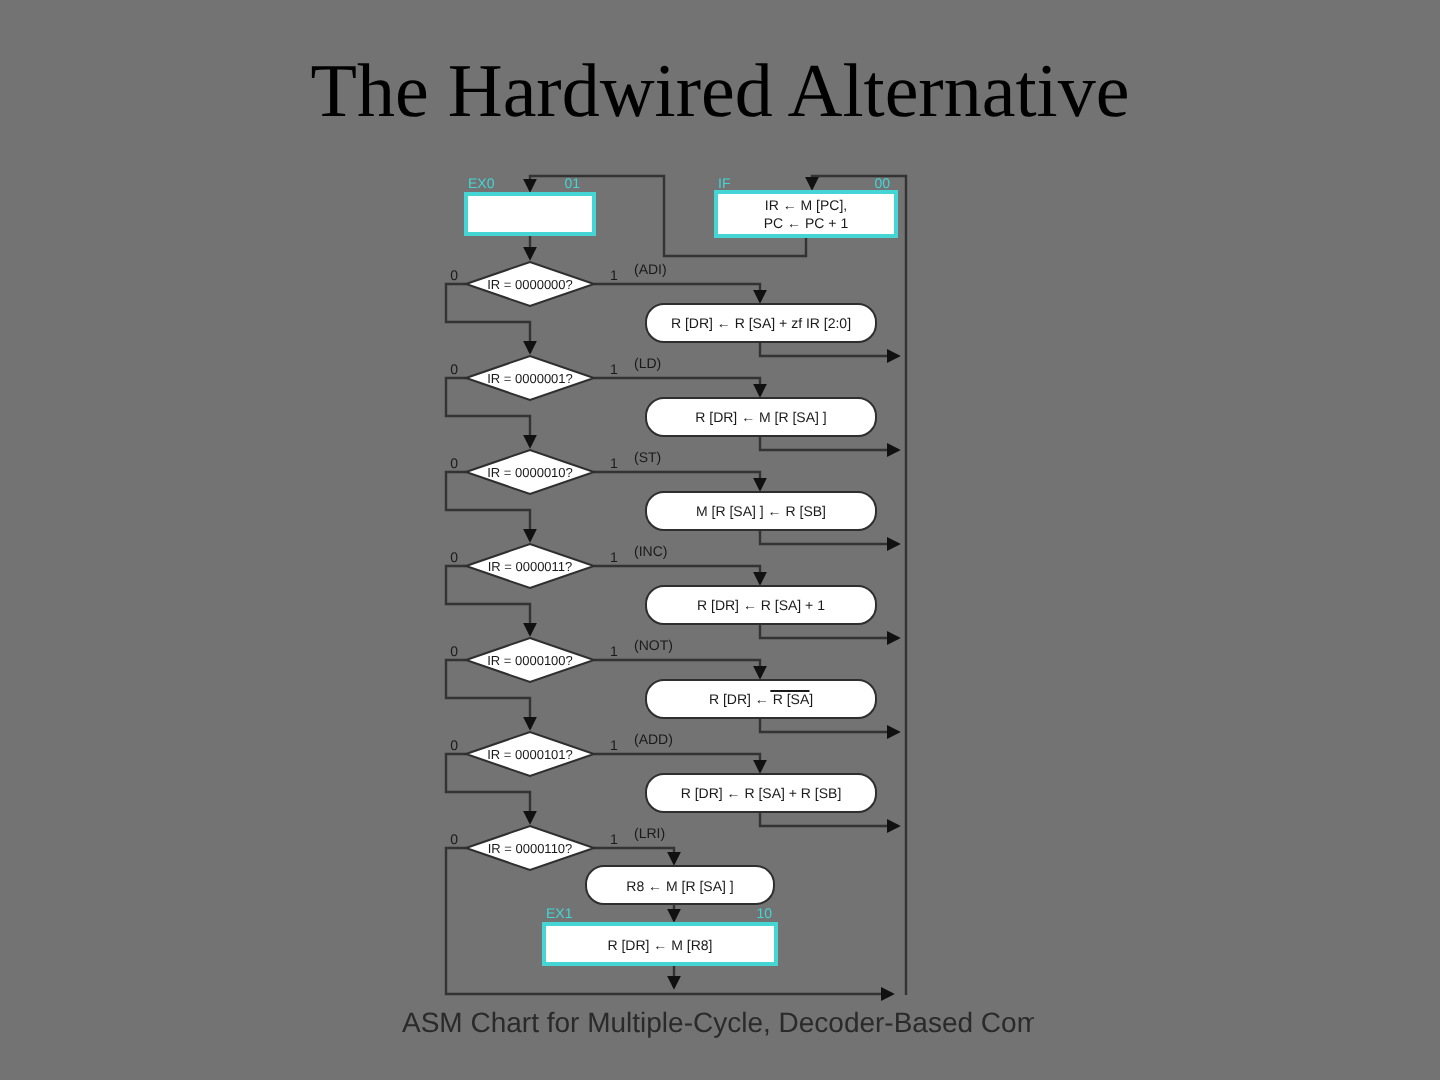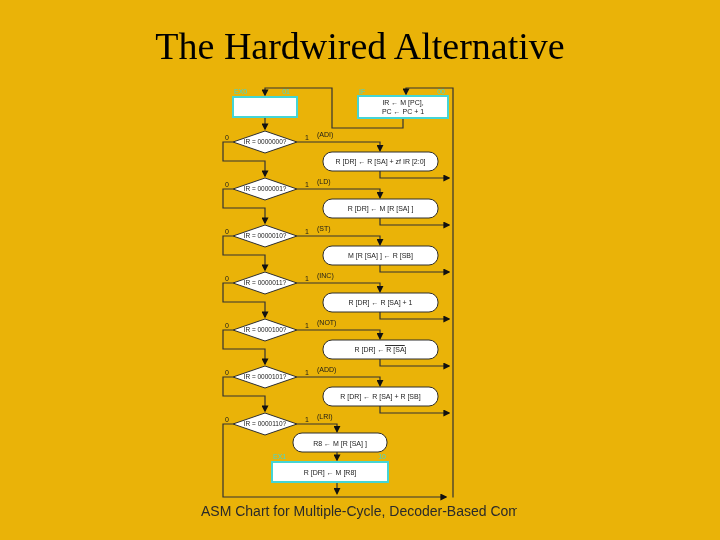--- a/index.html
+++ b/index.html
@@ -1,17 +1,17 @@
 <!DOCTYPE html>
 <html style="--cyan: #45d5d5;"><head>
 <meta charset="utf-8">
 <style>
   html,body{margin:0;padding:0;background:#fff;}
   body{width:720px;height:540px;overflow:hidden;}
-  .slide{position:relative;width:720px;height:540px;background:#eab308;font-family:"Liberation Sans",sans-serif;}
+  .slide{position:relative;width:720px;height:540px;background:#737373;font-family:"Liberation Sans",sans-serif;}
   .title{position:absolute;top:24px;left:0;width:720px;text-align:center;
          font-family:"Liberation Serif",serif;font-size:38px;color:#000;white-space:nowrap;}
   .caption{position:absolute;left:201px;top:503px;width:316px;height:20px;overflow:hidden;
            white-space:nowrap;font-size:14px;color:#2a2a2a;}
   svg{position:absolute;left:0;top:0;}
   .fl{fill:none;stroke:#333333;stroke-width:1.2;}
   .dia,.abox{fill:#ffffff;stroke:#2e2e2e;stroke-width:1;}
   .cybox{fill:#ffffff;stroke:var(--cyan,#45d5d5);stroke-width:2;}
   text{font-family:"Liberation Sans",sans-serif;fill:#1a1a1a;}
   .t6{font-size:6.5px;}

